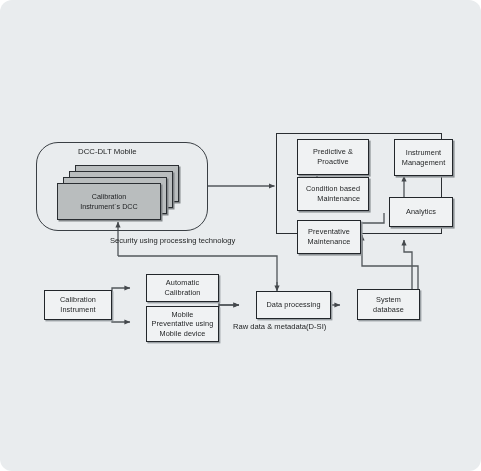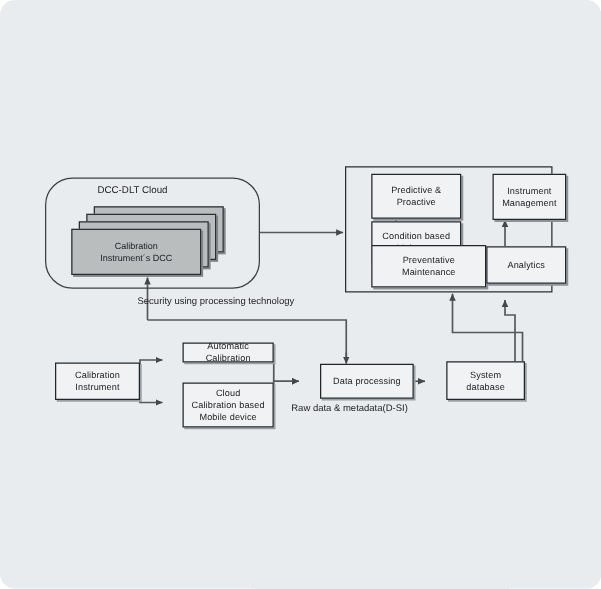--- a/index.html
+++ b/index.html
@@ -137,21 +137,21 @@
       <path d="M118,256 L277,256 L277,290"></path>
 
       <path d="M277,290 L277,290"></path>
     </g>
     <g fill="none" stroke="#53585c" stroke-width="1.35" marker-end="url(#ar)">
       <path d="M277,282 L277,291"></path>
     </g>
   </svg>
 
   <div class="cloud" style="left:36px; top:142px; width:172px; height:89px;"></div>
-  <div class="cloud-title" style="left:78px; top:147px;">DCC-DLT Cloud</div>
+  <div class="cloud-title" style="left:78px; top:147px;">DCC-DLT Mobile</div>
 
   <div class="card" style="left:75px; top:165px; width:104px; height:37px;"></div>
   <div class="card" style="left:69px; top:171px; width:104px; height:37px;"></div>
   <div class="card" style="left:63px; top:177px; width:104px; height:37px;"></div>
   <div class="card front" style="left:57px; top:183px; width:104px; height:37px;">
     <span>
       <span>Calibration</span><br>
       <span>Instrument´s DCC</span>
     </span>
   </div>
@@ -165,21 +165,21 @@
     </span>
   </div>
 
   <div class="node box" style="left:281px; top:177px; width:72px; height:34px;text-align:right;">
     <span>
       <span>Condition based</span><br>
       <span>Maintenance</span>
     </span>
   </div>
 
-  <div class="node box" style="left:281px; top:196px; width:92px; height:34px;">
+  <div class="node box" style="left:281px; top:220px; width:64px; height:34px;">
     <span>
       <span>Preventative</span><br>
       <span>Maintenance</span>
     </span>
   </div>
 
   <div class="node box" style="left:378px; top:139px; width:59px; height:37px;">
     <span>
       <span>Instrument</span><br>
       <span>Management</span>
@@ -190,31 +190,31 @@
     <span>Analytics</span>
   </div>
 
   <div class="node box flat" style="left:28px; top:290px; width:68px; height:30px;">
     <span>
       <span>Calibration</span><br>
       <span>Instrument</span>
     </span>
   </div>
 
-  <div class="node box flat" style="left:130px; top:274px; width:73px; height:16px;">
+  <div class="node box flat" style="left:130px; top:274px; width:73px; height:28px;">
     <span>
       <span>Automatic</span><br>
       <span>Calibration</span>
     </span>
   </div>
 
   <div class="node box flat" style="left:130px; top:306px; width:73px; height:36px;">
     <span>
-      <span>Cloud</span><br>
-      <span>Calibration based</span><br>
+      <span>Mobile</span><br>
+      <span>Preventative using</span><br>
       <span>Mobile device</span>
     </span>
   </div>
 
   <div class="node box flat" style="left:240px; top:291px; width:75px; height:28px;">
     <span>Data processing</span>
   </div>
 
   <div class="node box flat" style="left:341px; top:289px; width:63px; height:31px;">
     <span>

